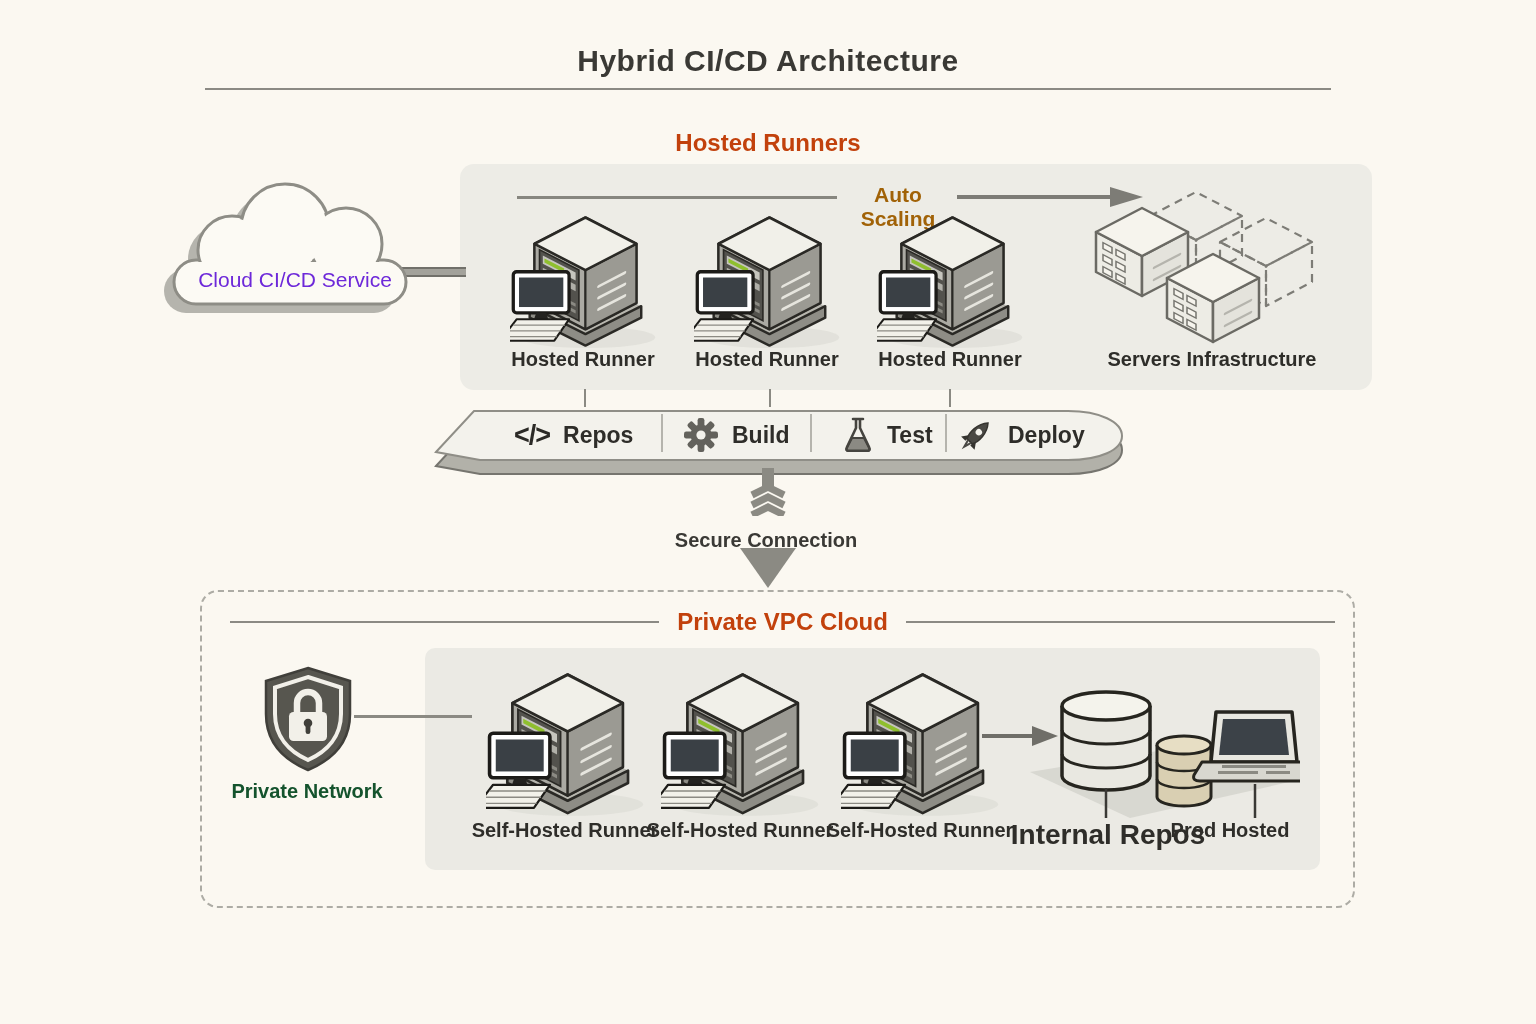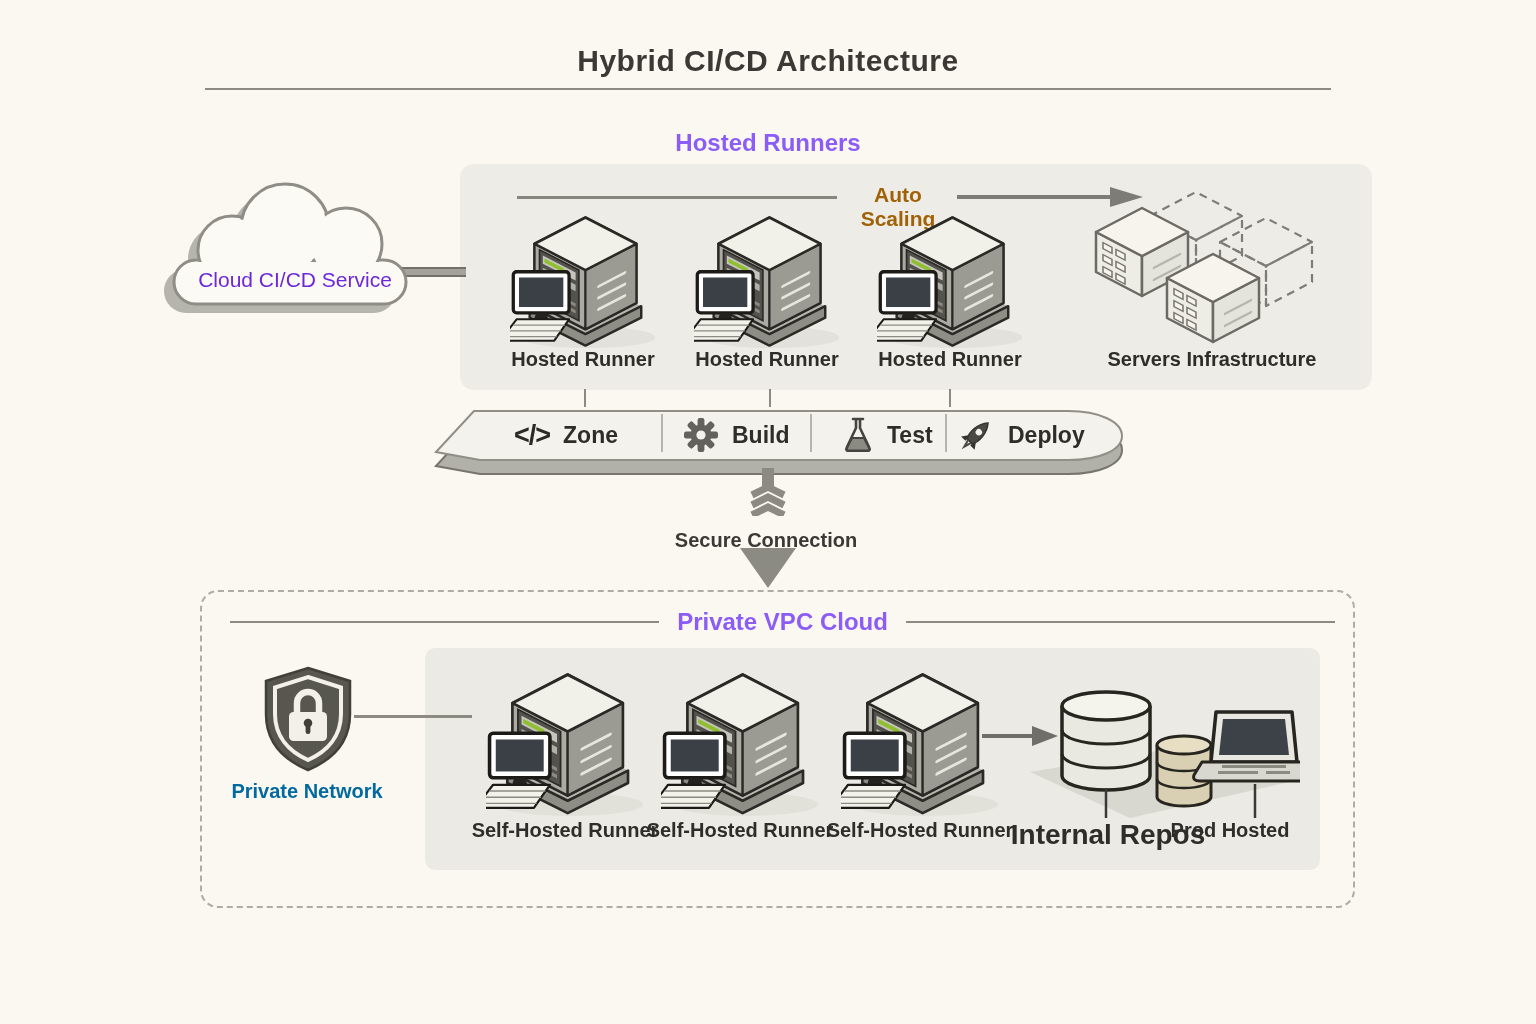--- a/index.html
+++ b/index.html
@@ -4,21 +4,21 @@
 <style>
   * { margin:0; padding:0; box-sizing:border-box; }
   html,body { width:1536px; height:1024px; }
   body { font-family:"Liberation Sans", sans-serif; background:#FBF8F1; position:relative; overflow:hidden; color:#2E2D29; }
   .abs { position:absolute; }
   .ctr { text-align:center; }
 
   .title { left:0; top:44px; width:1536px; font-size:30px; font-weight:bold; letter-spacing:0.5px; color:#3A3935; }
   .title-rule { left:205px; top:88px; width:1126px; height:2px; background:#8B8A84; }
 
-  .section-heading { font-size:24px; font-weight:bold; color:#8b5cf6;text-align:center; }
+  .section-heading { font-size:24px; font-weight:bold; color:#c2410c;text-align:center; }
   .hosted-heading { left:0; top:129px; width:1536px; }
 
   .panel { background:#EDECE6; border-radius:14px; }
   .hosted-panel { left:460px; top:164px; width:912px; height:226px; }
   .vpc-inner-panel { left:425px; top:648px; width:895px; height:222px; background:#EBEAE4; border-radius:10px; }
 
   .cloud-svg { left:150px; top:176px; width:290px; height:155px; z-index:2; }
   .cloud-label { left:170px; top:258px; width:250px; height:44px; line-height:44px; font-size:21px; font-weight:normal; color:#6d28d9; z-index:3; }
   .cloud-connector { left:396px; top:267px; width:70px; height:10px; background:#A3A29B; border-top:2px solid #71706A; border-bottom:2px solid #71706A; z-index:1; }
 
@@ -41,21 +41,21 @@
   .secure-bar { left:762px; top:468px; width:12px; height:20px; background:#8B8A83; }
   .secure-chevrons { left:748px; top:486px; width:40px; height:30px; }
   .secure-label { left:616px; top:516px; width:300px; font-size:20px; font-weight:bold; color:#3A3935;margin-top:13px; }
   .secure-arrowhead { left:740px; top:548px; width:0; height:0; border-left:28px solid transparent; border-right:28px solid transparent; border-top:40px solid #8B8A83; }
 
   .vpc-box { left:200px; top:590px; width:1155px; height:318px; border:2.5px dashed #ADACA5; border-radius:18px; }
   .vpc-heading-row { left:230px; top:608px; width:1105px; display:flex; align-items:center; gap:18px; }
   .vpc-heading-row .rule { flex:1; height:2px; background:#8B8A84; }
 
   .shield-svg { left:260px; top:664px; width:96px; height:110px; }
-  .shield-label { left:197px; top:780px; width:220px; font-size:20px; font-weight:600; color:#0369a1;text-align:center; }
+  .shield-label { left:197px; top:780px; width:220px; font-size:20px; font-weight:600; color:#14532d;text-align:center; }
   .shield-connector { left:354px; top:715px; width:118px; height:2.5px; background:#8B8A83; }
 
   .repos-arrow { left:982px; top:722px; width:78px; height:28px; }
   .repos-svg { left:1030px; top:676px; width:270px; height:150px; }
   .repos-label { left:1008px; top:819px; width:200px; font-size:28px; font-weight:bold; color:#2E2D29; }
   .prod-label { left:1140px; top:819px; width:180px; font-size:20px; font-weight:bold; color:#2E2D29; }
 </style>
 </head>
 <body>
 
@@ -199,21 +199,21 @@
 <div class="abs tick" style="left:584px"></div>
 <div class="abs tick" style="left:769px"></div>
 <div class="abs tick" style="left:949px"></div>
 
 <svg class="abs pipeline-svg" viewBox="0 0 712 78">
   <path d="M16,50 L54,9 L648,9 C680,9 702,20 702,34 C702,48 680,58 648,58 L60,58 Z" transform="translate(0,14)" fill="#B2B1A9" stroke="#76756F" stroke-width="2"></path>
   <path d="M16,50 L54,9 L648,9 C680,9 702,20 702,34 C702,48 680,58 648,58 L60,58 Z" fill="#F3F2EC" stroke="#8F8E87" stroke-width="2"></path>
 </svg>
 <div class="abs stage" style="left:514px">
   <span class="glyph">&lt;/&gt;</span>
-  <span>Zone</span>
+  <span>Repos</span>
 </div>
 <div class="abs divider" style="left:661px"></div>
 <div class="abs stage" style="left:683px">
   <svg width="36" height="36" viewBox="0 0 36 36">
     <g transform="translate(18,18)" fill="#63625C">
       <circle r="10.5"></circle>
       <g>
         <rect x="-3.4" y="-17" width="6.8" height="9" rx="2.2"></rect>
         <rect x="-3.4" y="-17" width="6.8" height="9" rx="2.2" transform="rotate(45)"></rect>
         <rect x="-3.4" y="-17" width="6.8" height="9" rx="2.2" transform="rotate(90)"></rect>

